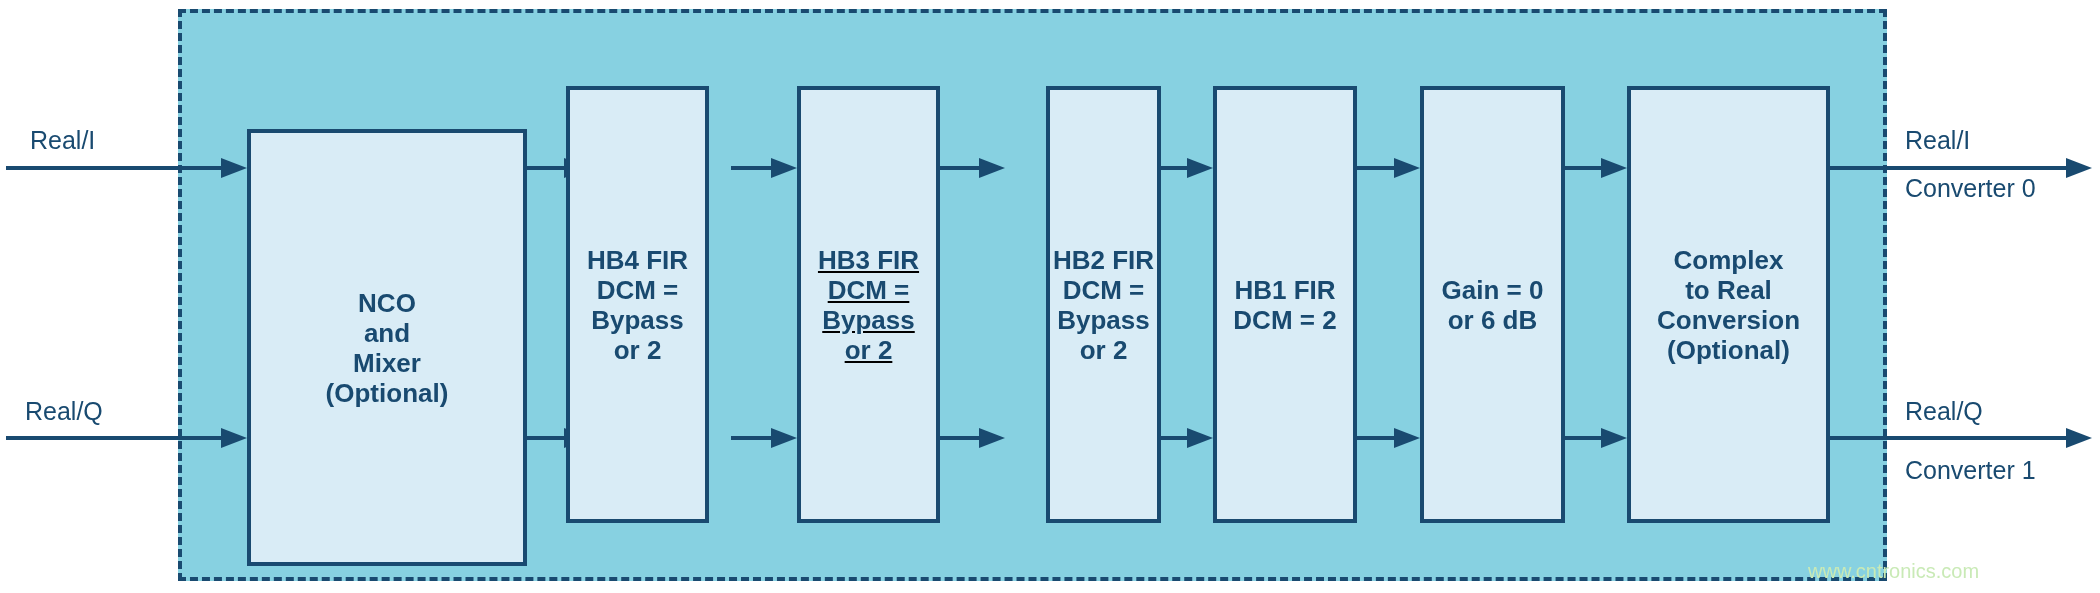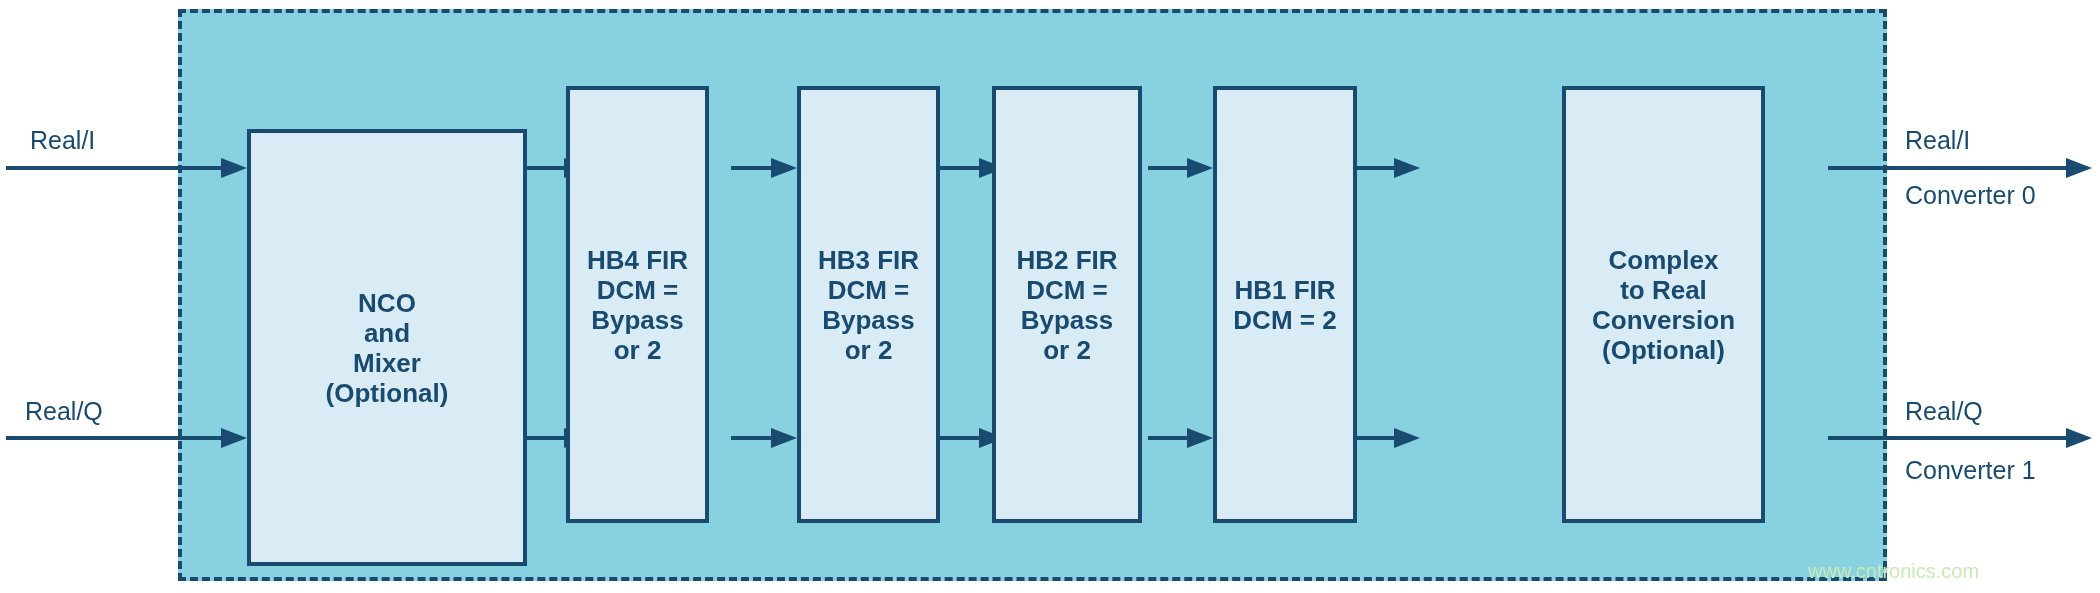--- a/index.html
+++ b/index.html
@@ -32,25 +32,25 @@
   .block span {
     white-space: pre-line;
     text-align: center;
     font-weight: bold;
     font-size: 26px;
     line-height: 30px;
     color: var(--line, #194a70);
   }
   .b1 { left: 247px;  width: 280px; margin-top: 43px; }
   .b2 { left: 566px;  width: 143px; }
-  .b3 { left: 797px;  width: 143px; }
-  .b4 { left: 992px; width: 150px; justify-content: center; }
+  .b3 { left: 797px;  width: 143px; text-decoration: underline; }
+  .b4 { left: 1046px; width: 115px; justify-content: center; }
   .b5 { left: 1213px; width: 144px; }
   .b6 { left: 1420px; width: 145px; }
-  .b7 { left: 1562px; width: 203px; }
+  .b7 { left: 1627px; width: 203px; }
   .arrow {
     position: absolute;
     height: 4px;
     background: var(--line, #194a70);
     z-index: 1;
   }
   .arrow::after {
     content: "";
     position: absolute;
     left: 100%; top: -8px;
@@ -104,20 +104,24 @@
   <div class="block b4">
     <span>HB2 FIR
 DCM =
 Bypass
 or 2</span>
   </div>
   <div class="block b5">
     <span>HB1 FIR
 DCM = 2</span>
   </div>
+  <div class="block b6">
+    <span>Gain = 0
+or 6 dB</span>
+  </div>
   <div class="block b7">
     <span>Complex
 to Real
 Conversion
 (Optional)</span>
   </div>
 
   <div class="arrow" style="left:6px;    top:166px; width:215px;"></div>
   <div class="arrow" style="left:525px;  top:166px; width:39px;"></div>
   <div class="arrow" style="left:731px;  top:166px; width:40px;"></div>
@@ -133,19 +137,19 @@
   <div class="arrow" style="left:938px;  top:436px; width:41px;"></div>
   <div class="arrow" style="left:1148px; top:436px; width:39px;"></div>
   <div class="arrow" style="left:1355px; top:436px; width:39px;"></div>
   <div class="arrow" style="left:1563px; top:436px; width:38px;"></div>
   <div class="arrow" style="left:1828px; top:436px; width:238px;"></div>
 
   <div class="lbl" style="left:30px; top:126px;">Real/I</div>
   <div class="lbl" style="left:25px; top:397px;">Real/Q</div>
 
   <div class="lbl" style="left:1905px; top:126px;">Real/I</div>
-  <div class="lbl" style="left:1905px; top:181px;">Converter 0</div>
+  <div class="lbl" style="left:1905px; top:174px;">Converter 0</div>
   <div class="lbl" style="left:1905px; top:397px;">Real/Q</div>
   <div class="lbl" style="left:1905px; top:456px;">Converter 1</div>
 
   <div class="watermark">www.cntronics.com</div>
 
 </div>
 
 </body></html>

